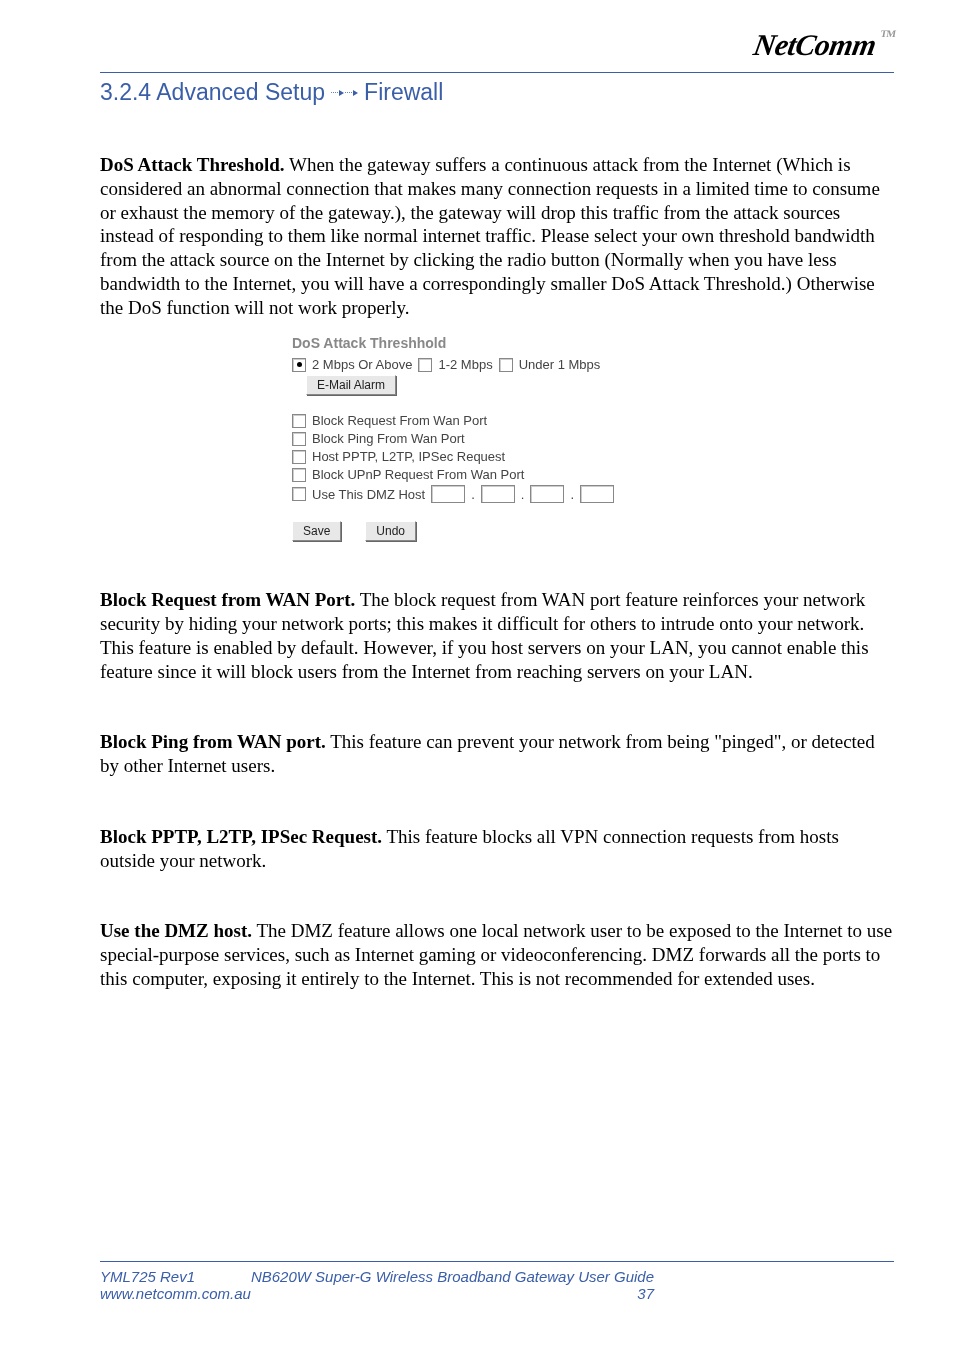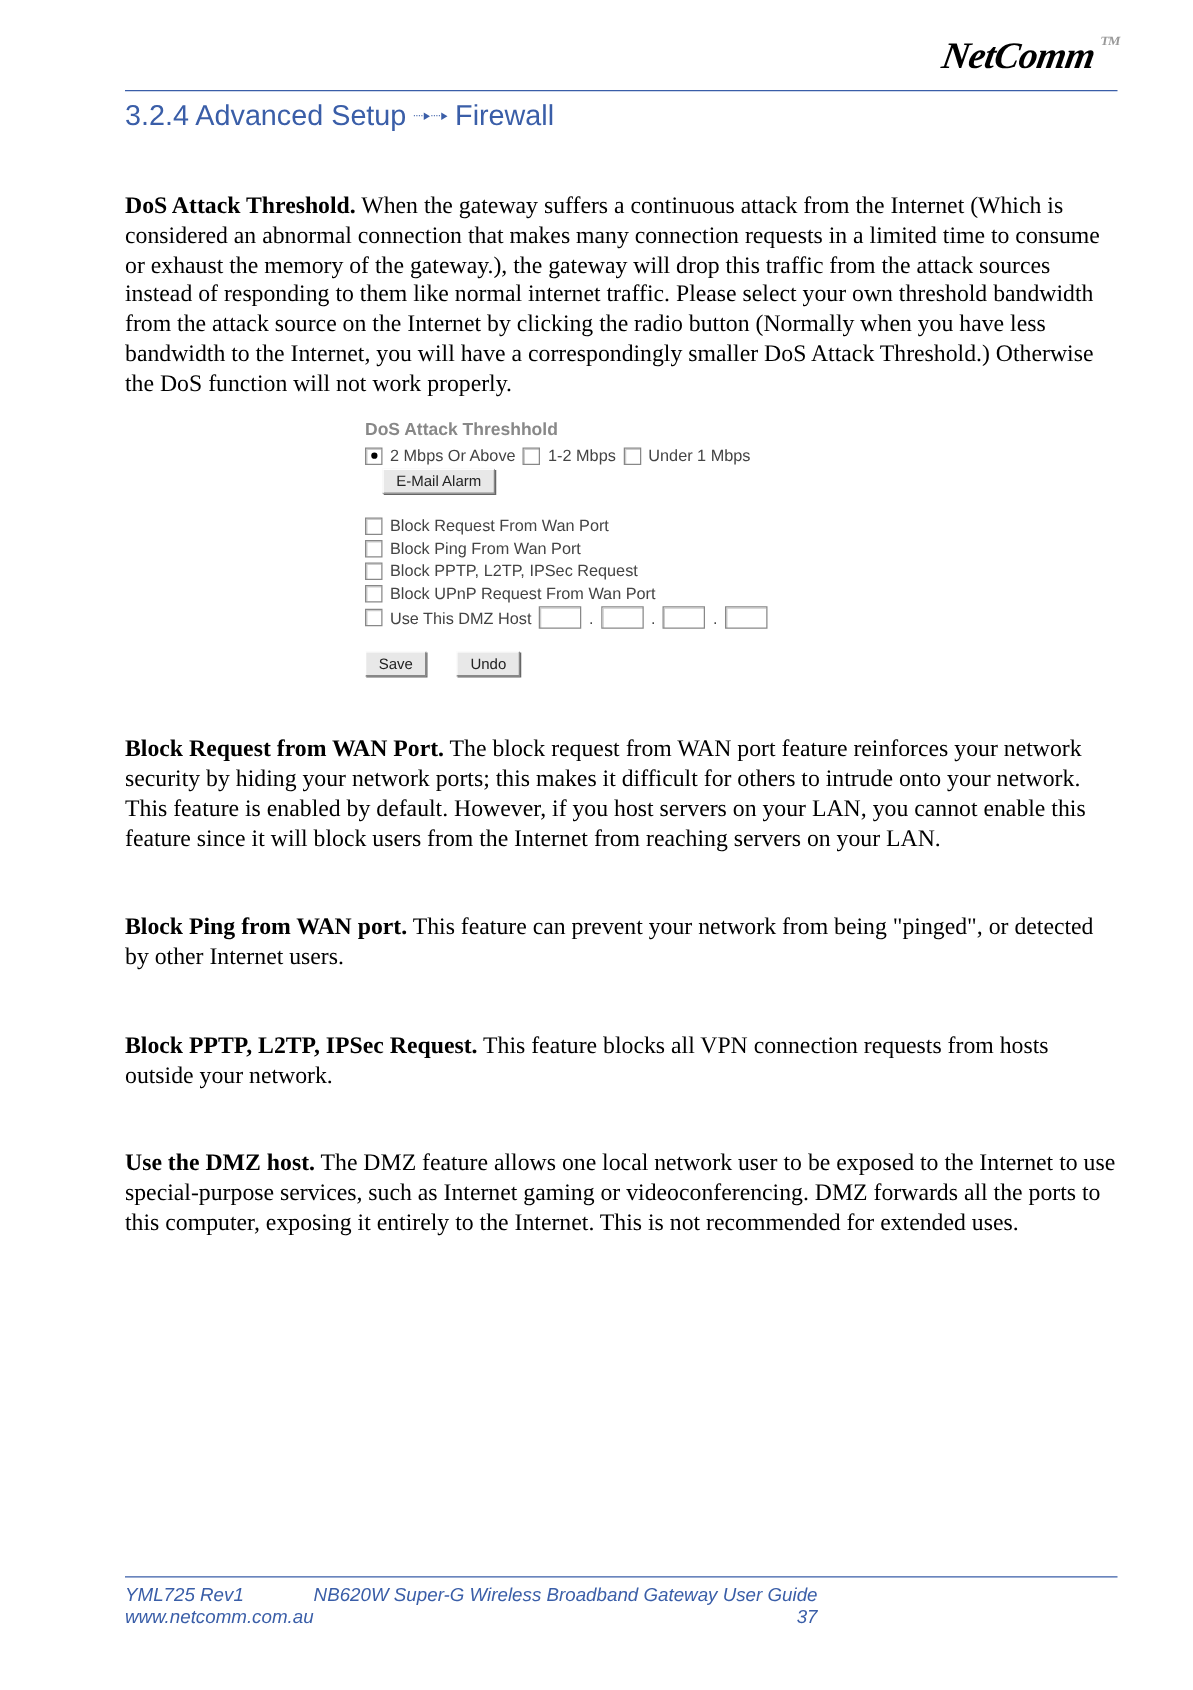--- a/index.html
+++ b/index.html
@@ -201,21 +201,21 @@
       <div class="ss-row">
         <span class="check"></span>
         <span>Block Request From Wan Port</span>
       </div>
       <div class="ss-row">
         <span class="check"></span>
         <span>Block Ping From Wan Port</span>
       </div>
       <div class="ss-row">
         <span class="check"></span>
-        <span>Block PPTP, L2TP, IPSec Request</span>
+        <span>Host PPTP, L2TP, IPSec Request</span>
       </div>
       <div class="ss-row">
         <span class="check"></span>
         <span>Block UPnP Request From Wan Port</span>
       </div>
       <div class="ss-row">
         <span class="check"></span>
         <span>Use This DMZ Host</span>
         <span class="ip-oct"></span>.
         <span class="ip-oct"></span>.

